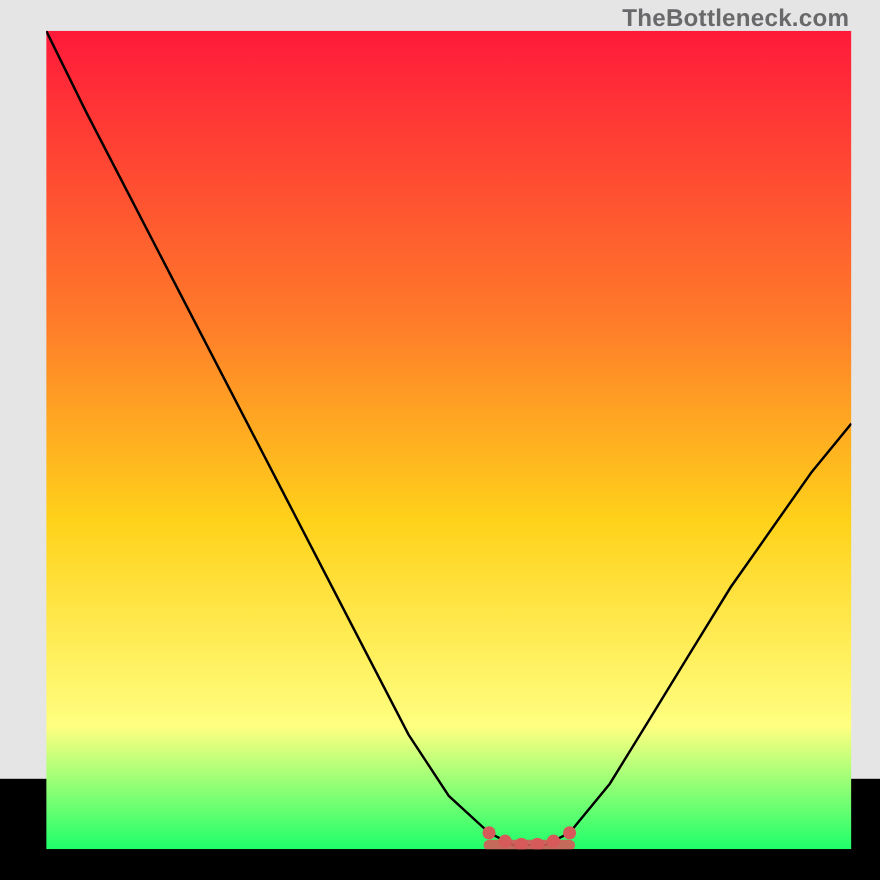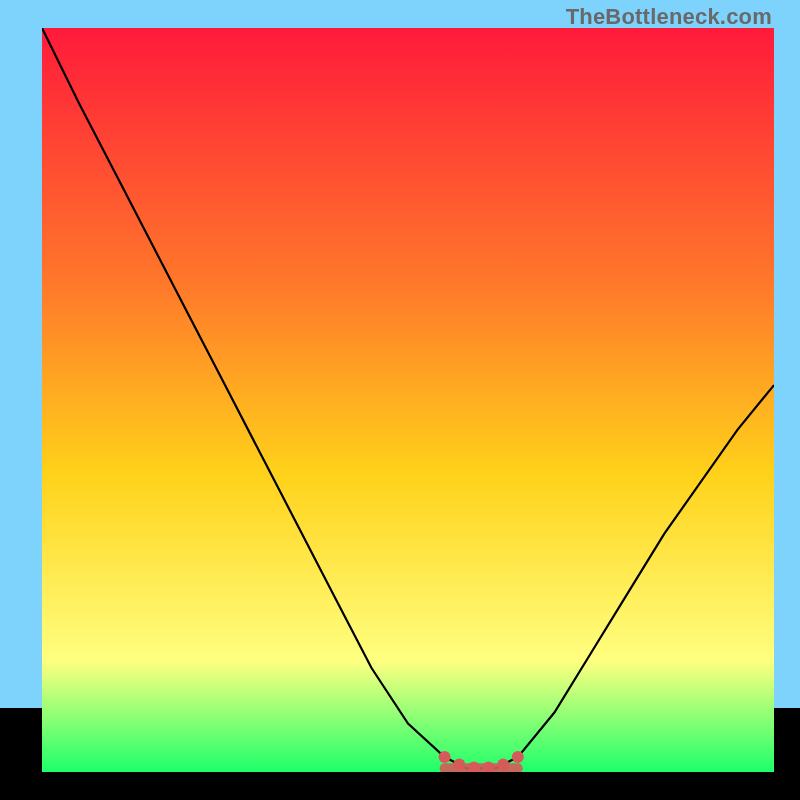--- a/index.html
+++ b/index.html
@@ -9,21 +9,21 @@
     height: 800px;
     background: #000;
     overflow: hidden;
   }
   .frame {
     position: absolute;
     left: 0;
     top: 0;
     width: 800px;
     height: 708px;
-    background: #7dd3fc;
+    background: #e5e5e5;
   }
   .plot {
     position: absolute;
     left: 42px;
     top: 28px;
     width: 732px;
     height: 744px;
   }
   .watermark {
     position: absolute;

